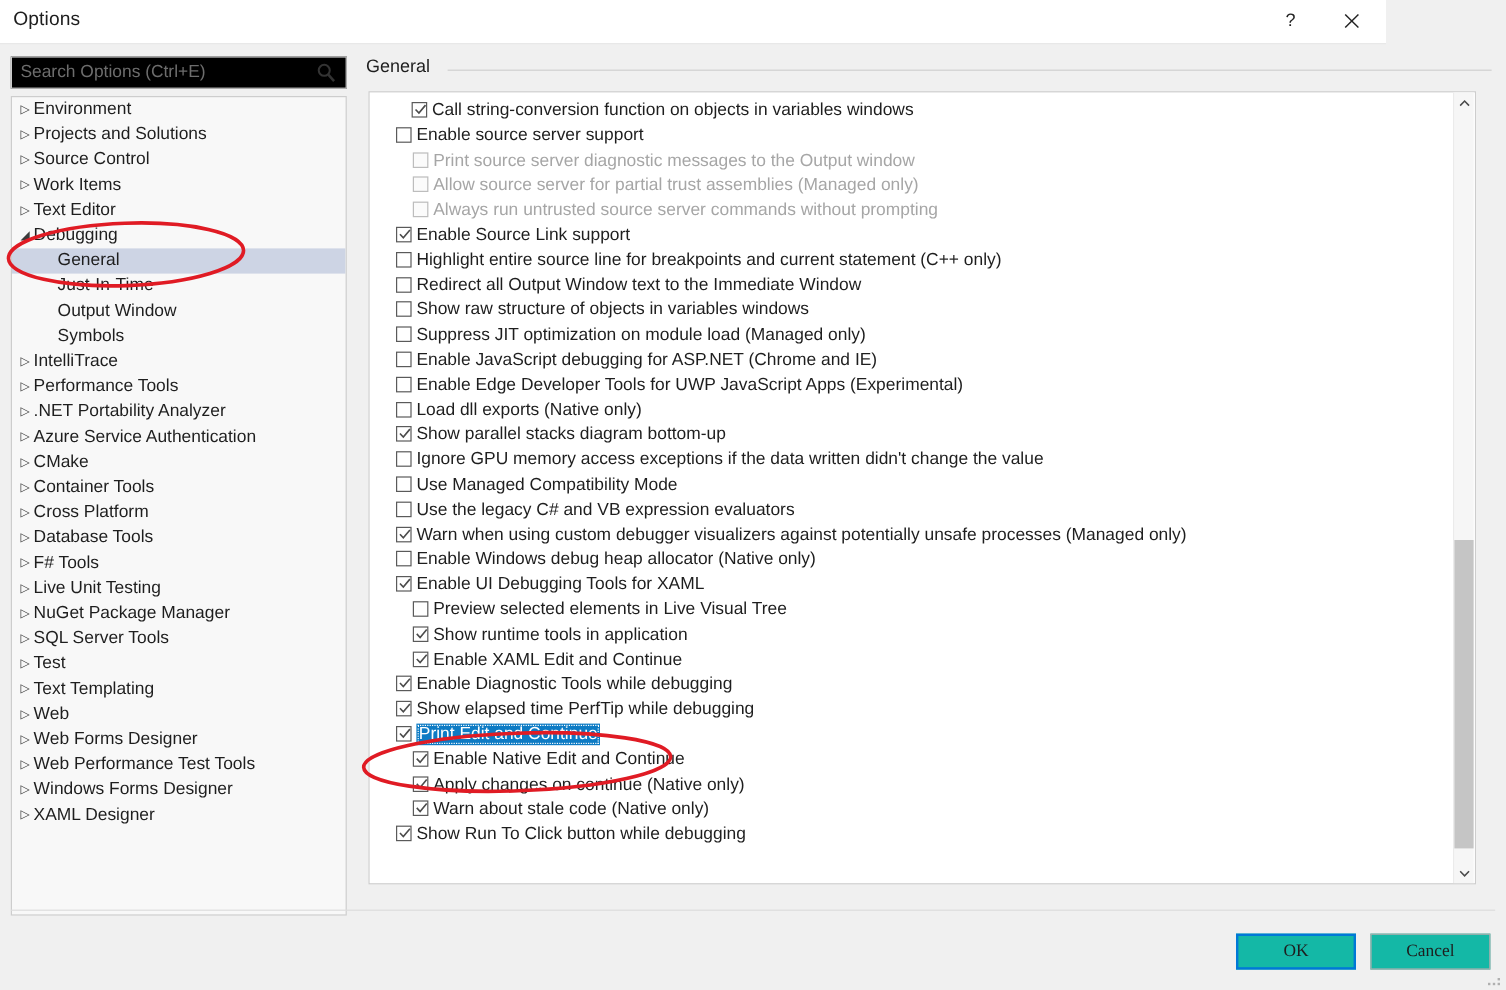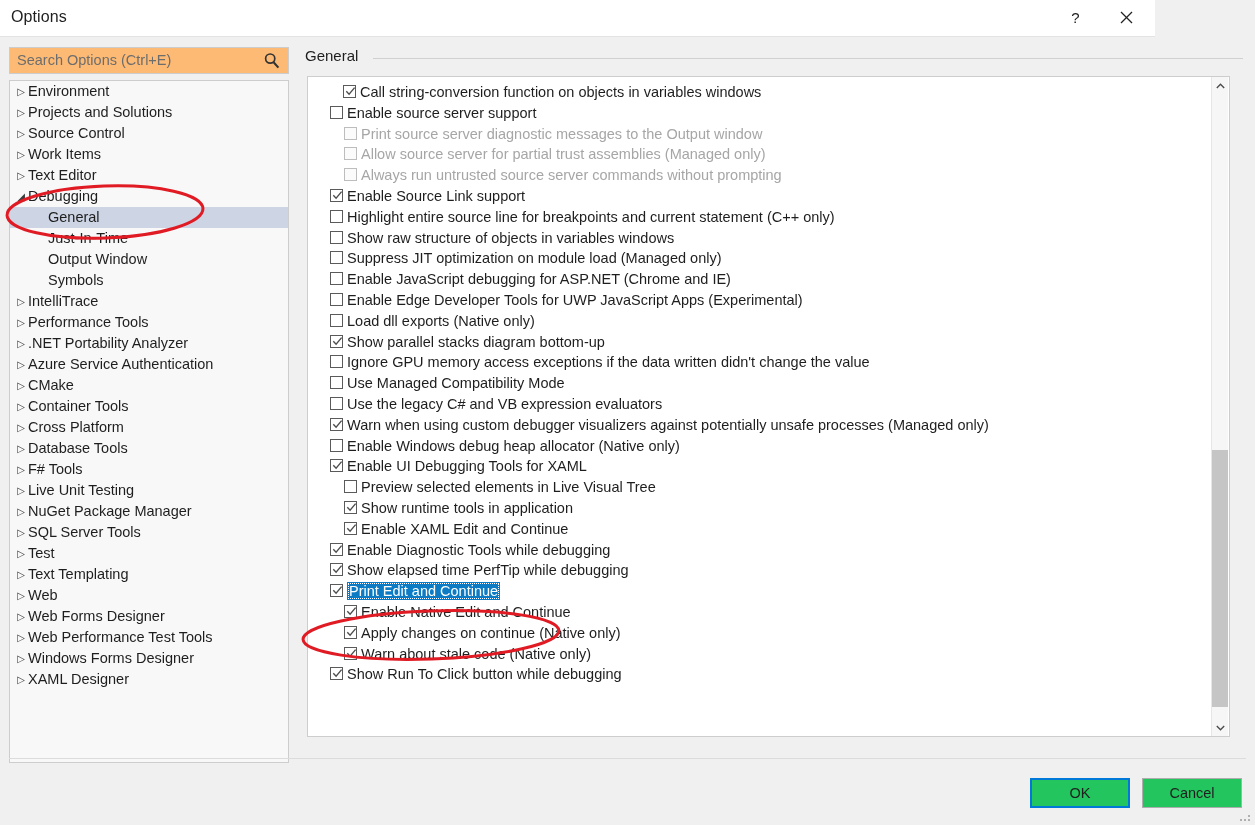--- a/index.html
+++ b/index.html
@@ -45,21 +45,21 @@
   }
   .tb-help { right: 57px; }
   .tb-close { right: 6px; }
   .tb-close svg { display:block; }
 
   
   .search-box {
     position: absolute;
     left: 9px; top: 47px;
     width: 280px; height: 27px;
-    background: #fdba74;
+    background: #000000;
     border: 1px solid #cccccc;
     box-sizing: border-box;
   }
   .search-input {
     position: absolute;
     left: 7px; top: 4px;
     width: 230px;
     border: none;
     outline: none;
     background: transparent;
@@ -221,24 +221,24 @@
   .footer-rule {
     position: absolute;
     left: 9px; top: 758px;
     width: 1237px; height: 1px;
     background: #dcdcdc;
   }
   .btn {
     position: absolute;
     top: 778px;
     width: 100px; height: 30px;
-    background: #22c55e;
+    background: #14b8a6;
     border: 1px solid #adadad;
     box-sizing: border-box;
-    font-family: Liberation Sans, sans-serif;
+    font-family: Liberation Serif, serif;
     font-size: 14.5px;
     color: #1e1e1e;
     cursor: default;
     display: flex;
     align-items: center;
     justify-content: center;
   }
   .btn-ok {
     left: 1030px;
     border: 2px solid #0078d7;
@@ -355,20 +355,24 @@
           </svg>
         </div>
         <span class="opt-label">Enable Source Link support</span>
       </div>
       <div class="opt-row ind0">
         <div class="cb"></div>
         <span class="opt-label">Highlight entire source line for breakpoints and current statement (C++ only)</span>
       </div>
       <div class="opt-row ind0">
         <div class="cb"></div>
+        <span class="opt-label">Redirect all Output Window text to the Immediate Window</span>
+      </div>
+      <div class="opt-row ind0">
+        <div class="cb"></div>
         <span class="opt-label">Show raw structure of objects in variables windows</span>
       </div>
       <div class="opt-row ind0">
         <div class="cb"></div>
         <span class="opt-label">Suppress JIT optimization on module load (Managed only)</span>
       </div>
       <div class="opt-row ind0">
         <div class="cb"></div>
         <span class="opt-label">Enable JavaScript debugging for ASP.NET (Chrome and IE)</span>
       </div>

